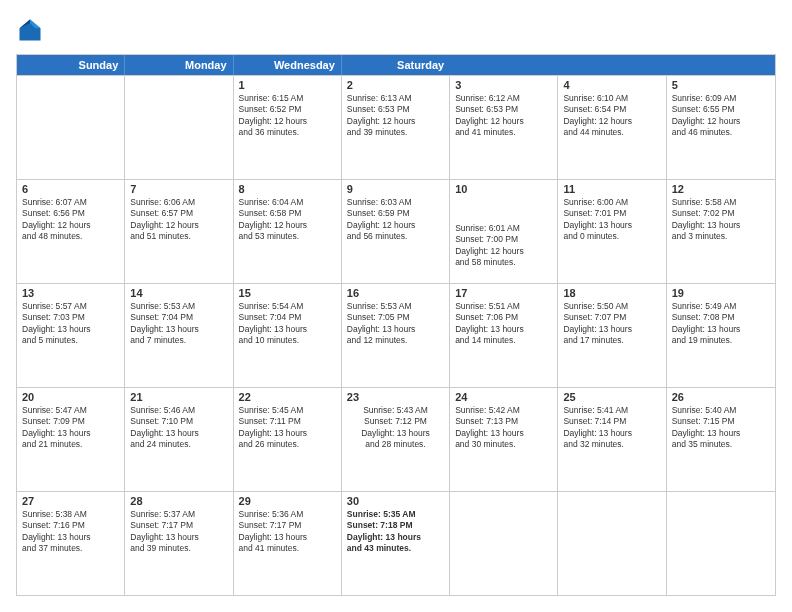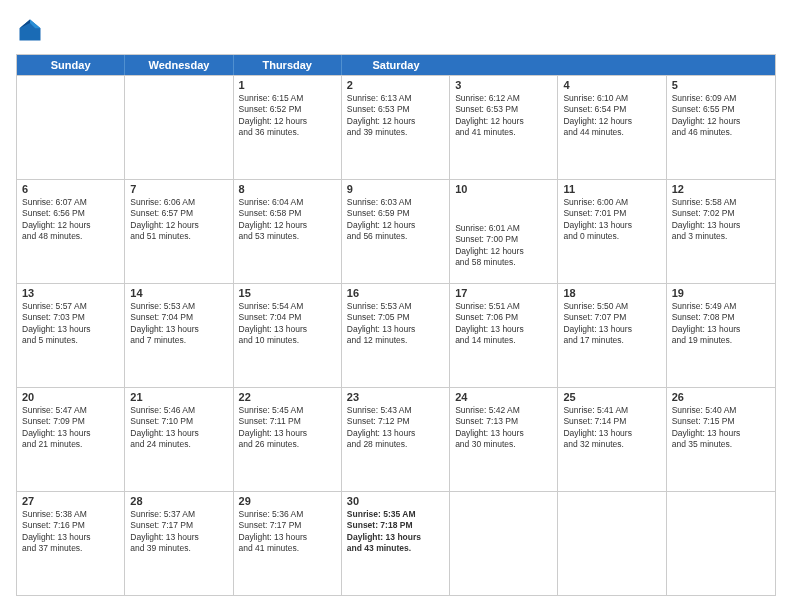--- a/index.html
+++ b/index.html
@@ -68,21 +68,21 @@
     .cal-header {
       display: grid;
       grid-template-columns: repeat(7, 1fr);
       background: #2b72c2;
     }
     .cal-header-cell {
       color: #fff;
       font-size: 11px;
       font-weight: bold;
       padding: 4px 6px;
-      text-align: center;
+      text-align: right;
       border-right: 1px solid #5090d0;
     }
     .cal-header-cell:last-child { border-right: none; }
     .cal-body {
       flex: 1;
       display: flex;
       flex-direction: column;
     }
     .cal-row {
       display: grid;
@@ -130,22 +130,22 @@
     </div>
     <div class="title-block">
       <div class="main-title"></div>
       <div class="subtitle"></div>
     </div>
   </div>
 
   <div class="calendar">
     <div class="cal-header">
     <div class="cal-header-cell">Sunday</div>
+        <div class="cal-header-cell">Monday</div>
         <div class="cal-header-cell">Wednesday</div>
-        <div class="cal-header-cell">Thursday</div>
         <div class="cal-header-cell">Saturday</div>
       </div>
     <div class="cal-body">
     <div class="cal-row">
           <div class="cal-cell empty"></div>
           <div class="cal-cell empty"></div>
           <div class="cal-cell">
             <span class="day-num">1</span>
             <div class="cell-text" style="white-space: pre-line;">Sunrise: 6:15 AM
 Sunset: 6:52 PM
@@ -300,21 +300,21 @@
           </div>
           <div class="cal-cell">
             <span class="day-num">22</span>
             <div class="cell-text" style="white-space: pre-line;">Sunrise: 5:45 AM
 Sunset: 7:11 PM
 Daylight: 13 hours
 and 26 minutes.</div>
           </div>
           <div class="cal-cell">
             <span class="day-num">23</span>
-            <div class="cell-text" style="white-space: pre-line;">Sunrise: 5:43 AM
+            <div class="cell-text" style="white-space: pre-line; text-align: center;">Sunrise: 5:43 AM
 Sunset: 7:12 PM
 Daylight: 13 hours
 and 28 minutes.</div>
           </div>
           <div class="cal-cell">
             <span class="day-num">24</span>
             <div class="cell-text" style="white-space: pre-line;">Sunrise: 5:42 AM
 Sunset: 7:13 PM
 Daylight: 13 hours
 and 30 minutes.</div>

